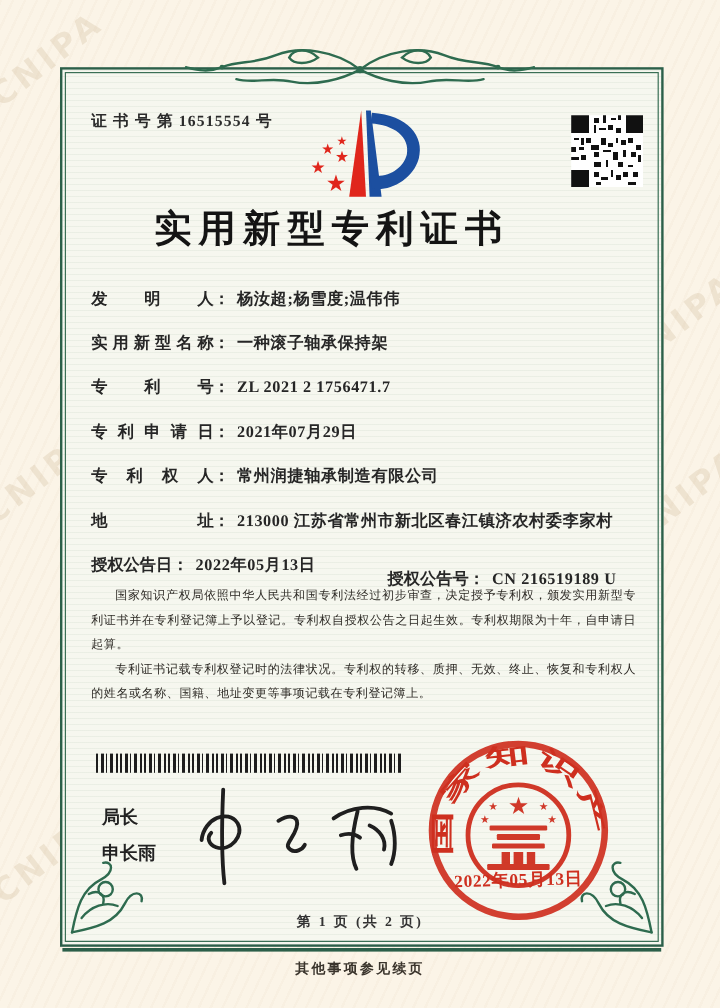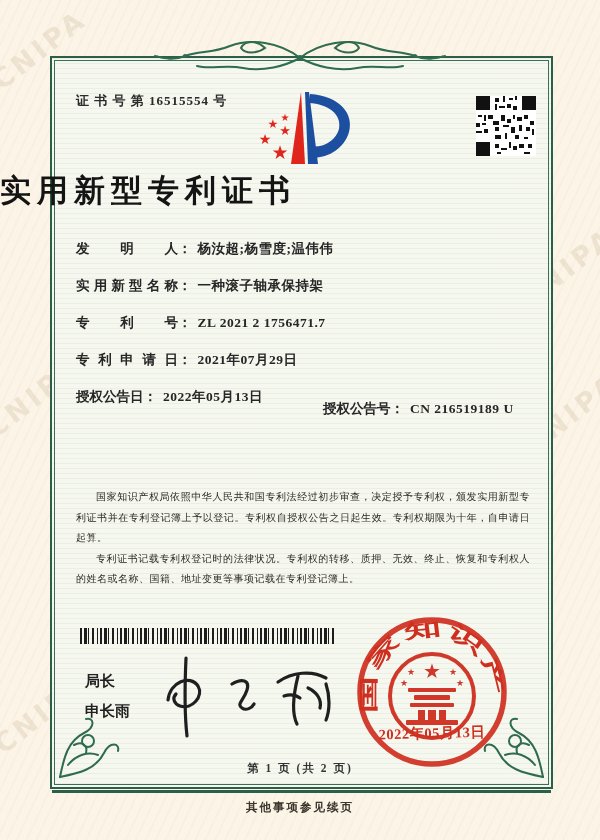--- a/index.html
+++ b/index.html
@@ -26,21 +26,21 @@
   .corner-orn { position:absolute; width:72px; height:72px; }
   .corner-orn.bl { left:54px; top:711px; }
   .corner-orn.br { left:477px; top:711px; transform:scaleX(-1); }
   .cert-no {
     position:absolute; left:76px; top:92px; font-size:13px; font-weight:bold;
     color:#2b2b2b; letter-spacing:1px;
   }
   .logo { position:absolute; left:252px; top:84px; width:110px; height:86px; }
   .qr { position:absolute; left:476px; top:96px; width:60px; height:60px; }
   .title {
-    position:absolute; left:0; top:170px; width:600px; 
+    position:absolute; left:0; top:170px; width:553px; text-align:center;
     font-size:31px; font-weight:bold; letter-spacing:6px; color:#141414;
   }
   .fields { position:absolute; left:76px; top:240px; width:460px; }
   .frow { position:relative; height:37px; font-size:13.5px; font-weight:bold; color:#262626; }
   .flabel {
     display:inline-block; width:102px; vertical-align:top;
     text-align:justify; text-align-last:justify;
   }
   .fcolon { display:inline-block; margin-right:6px; }
   .fvalue { letter-spacing:0.5px; }
@@ -204,20 +204,26 @@
     <div class="frow">
       <span class="flabel">实用新型名称</span><span class="fcolon">：</span><span class="fvalue">一种滚子轴承保持架</span>
     </div>
     <div class="frow">
       <span class="flabel">专利号</span><span class="fcolon">：</span><span class="fvalue">ZL 2021 2 1756471.7</span>
     </div>
     <div class="frow">
       <span class="flabel">专利申请日</span><span class="fcolon">：</span><span class="fvalue">2021年07月29日</span>
     </div>
     <div class="frow">
+      <span class="flabel">专利权人</span><span class="fcolon">：</span><span class="fvalue">常州润捷轴承制造有限公司</span>
+    </div>
+    <div class="frow">
+      <span class="flabel">地址</span><span class="fcolon">：</span><span class="fvalue">213000 江苏省常州市新北区春江镇济农村委李家村</span>
+    </div>
+    <div class="frow">
       <span class="flabel2" style="font-weight:bold">授权公告日</span><span class="fcolon">：</span><span class="fvalue">2022年05月13日</span>
       <span class="grant-right">
         <span class="flabel2" style="font-weight:bold">授权公告号</span><span class="fcolon">：</span><span class="fvalue">CN 216519189 U</span>
       </span>
     </div>
   </div>
 
   <div class="paras">
     <p>国家知识产权局依照中华人民共和国专利法经过初步审查，决定授予专利权，颁发实用新型专利证书并在专利登记簿上予以登记。专利权自授权公告之日起生效。专利权期限为十年，自申请日起算。</p>
     <p>专利证书记载专利权登记时的法律状况。专利权的转移、质押、无效、终止、恢复和专利权人的姓名或名称、国籍、地址变更等事项记载在专利登记簿上。</p>

